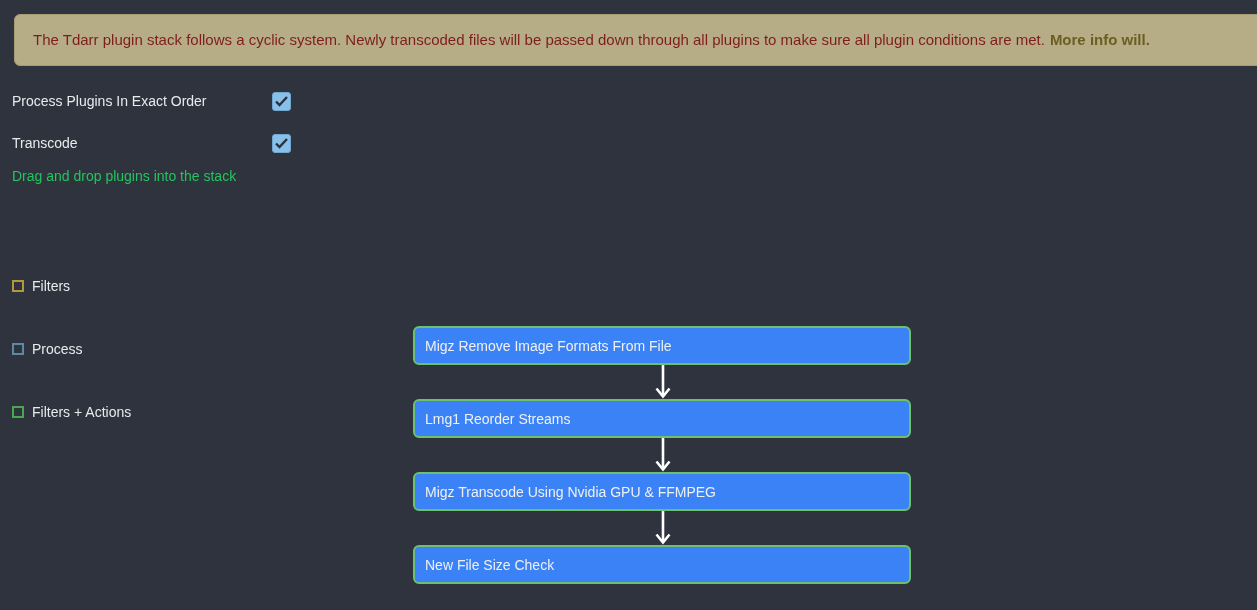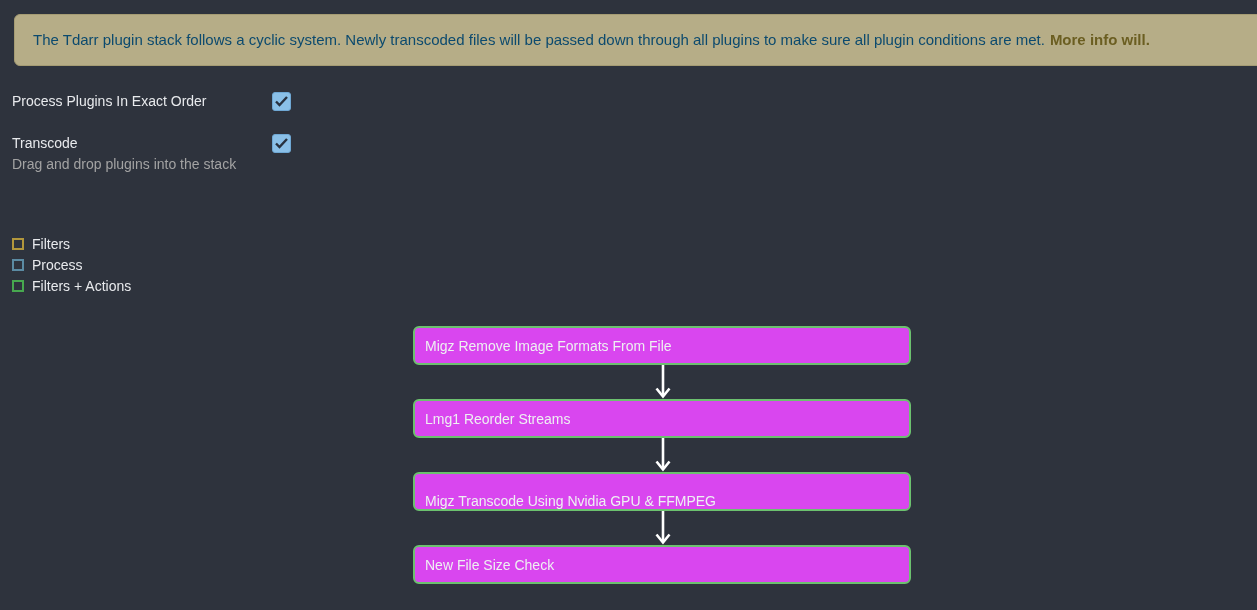--- a/index.html
+++ b/index.html
@@ -34,54 +34,54 @@
   .checkbox {
     width: 19px; height: 19px;
     border-radius: 3px;
     display: flex; align-items: center; justify-content: center;
     cursor: pointer;
     border: 1px solid #6fa8d4;
   }
   .checkbox svg { display: block; }
   
   .instructions {
-    position: absolute; left: 12px; top: 154px;
-    color: #a3a3a3; font-size: 14px; line-height: 21px;
+    position: absolute; left: 12px; top: 166px;
+    color: #22c55e; font-size: 14px; line-height: 21px;
   }
   
   .legend { position: absolute; left: 12px; top: 233px; }
   .legend-row {
     display: flex; align-items: center;
     height: 21px;
-    color: #e8eaed; font-size: 14px;
+    color: #e8eaed; font-size: 14px; margin-top: 42px;
   }
   .swatch {
     width: 12px; height: 12px;
     border: 2px solid #888;
     margin-right: 8px;
     background: transparent;
   }
   
   .plugin-node {
     position: absolute; left: 413px; width: 498px; height: 39px;
-    background: #d946ef;
+    background: #3b82f6;
     border: 2px solid #6cc16f;
     border-radius: 6px;
     display: flex; align-items: center;
     padding-left: 10px;
     color: #eef0f2; font-size: 14px;
     cursor: pointer;
   }
   .flow-arrow { position: absolute; left: 654px; width: 18px; height: 34px; }
 </style>
 </head>
 <body>
 
 <div class="banner" style="background-color: rgb(182, 173, 135);">
-  <span style="color: #0c4a6e;">The Tdarr plugin stack follows a cyclic system. Newly transcoded files will be passed down through all plugins to make sure all plugin conditions are met.</span>
+  <span style="color: #7f1d1d;">The Tdarr plugin stack follows a cyclic system. Newly transcoded files will be passed down through all plugins to make sure all plugin conditions are met.</span>
   <span class="link" style="color: rgb(107, 94, 33);">More info will.</span>
 </div>
 
 <div class="control-row" style="top:91px;">
   <span class="label">Process Plugins In Exact Order</span>
   <span class="checkbox" style="background-color: rgb(138, 192, 232);">
     <svg width="13" height="11" viewBox="0 0 13 11">
       <polyline points="1,5.5 4.5,9 12,1" fill="none" stroke="#283240" stroke-width="2.4"></polyline>
     </svg>
   </span>
@@ -126,21 +126,21 @@
 
 <div class="plugin-node" style="top: 399px; border-color: rgb(108, 193, 111);">
   <span>Lmg1 Reorder Streams</span>
 </div>
 
 <svg class="flow-arrow" style="top:438px;" viewBox="0 0 18 34">
   <line x1="9" y1="0" x2="9" y2="30" stroke="#ffffff" stroke-width="2.6"></line>
   <polyline points="2.5,23.5 9,31.5 15.5,23.5" fill="none" stroke="#ffffff" stroke-width="2.6"></polyline>
 </svg>
 
-<div class="plugin-node" style="top: 472px; border-color: rgb(108, 193, 111); align-items: flex-end;">
+<div class="plugin-node" style="top: 472px; border-color: rgb(108, 193, 111);">
   <span>Migz Transcode Using Nvidia GPU &amp; FFMPEG</span>
 </div>
 
 <svg class="flow-arrow" style="top:511px;" viewBox="0 0 18 34">
   <line x1="9" y1="0" x2="9" y2="30" stroke="#ffffff" stroke-width="2.6"></line>
   <polyline points="2.5,23.5 9,31.5 15.5,23.5" fill="none" stroke="#ffffff" stroke-width="2.6"></polyline>
 </svg>
 
 <div class="plugin-node" style="top: 545px; border-color: rgb(108, 193, 111);">
   <span>New File Size Check</span>

